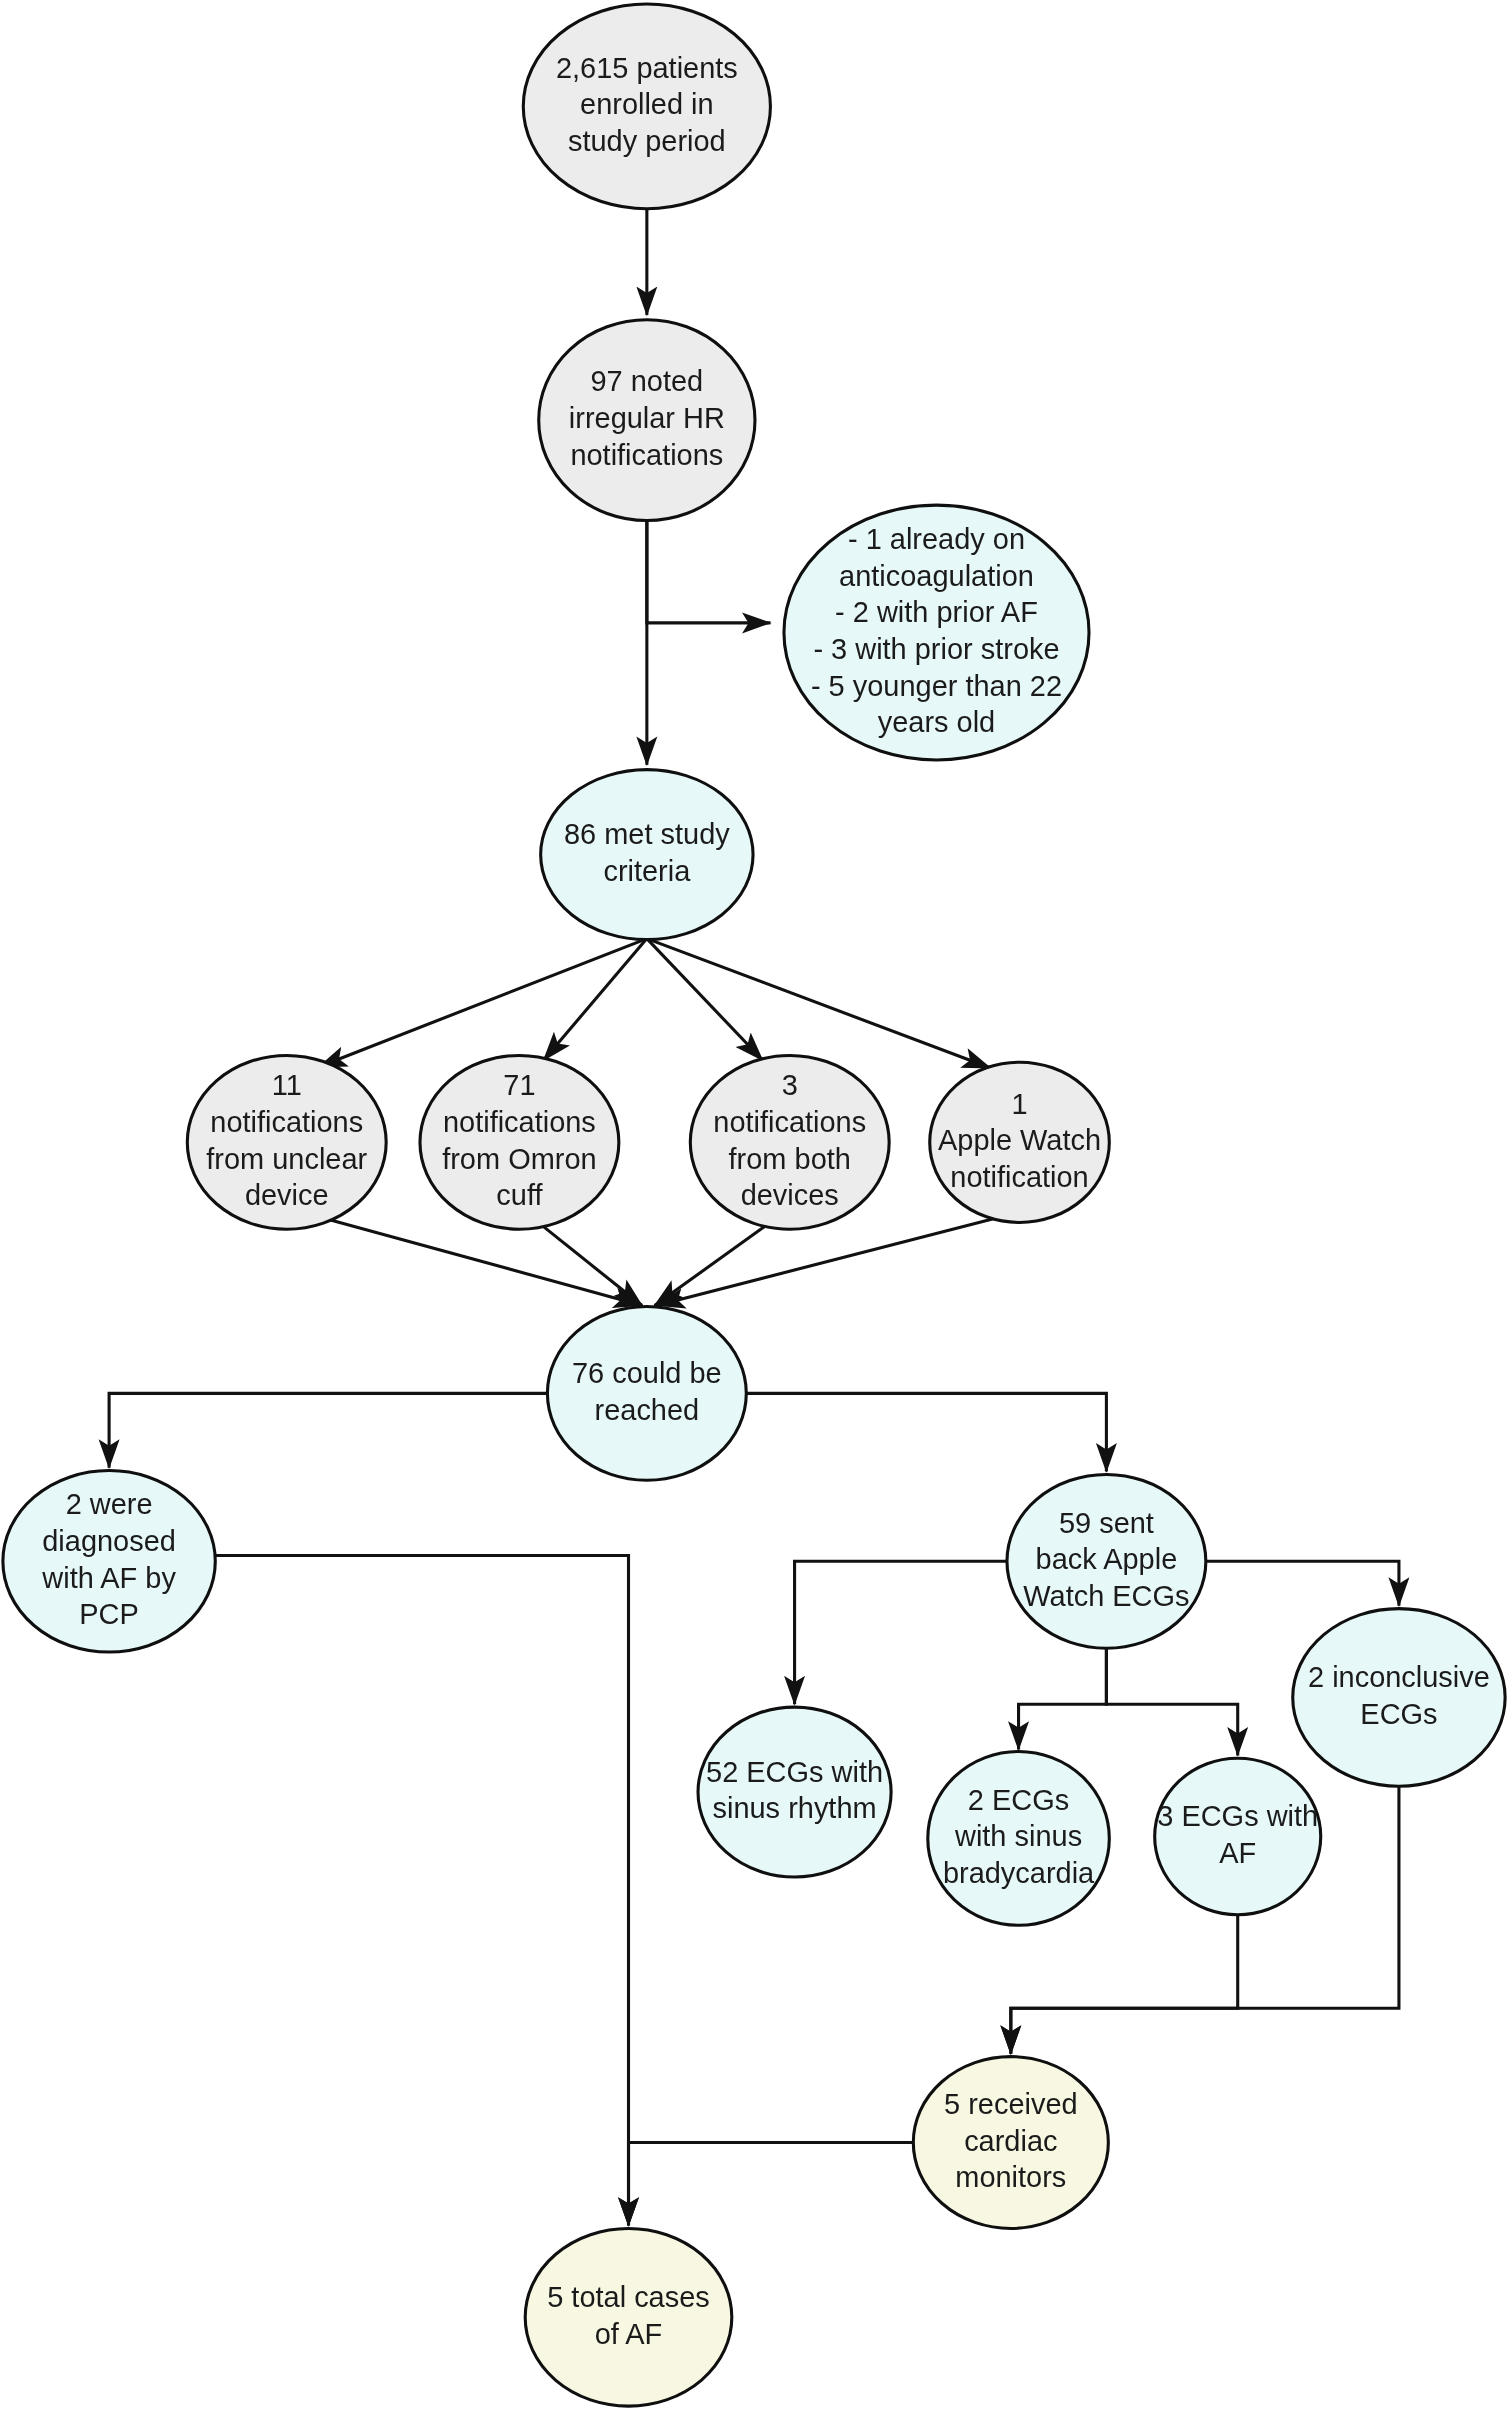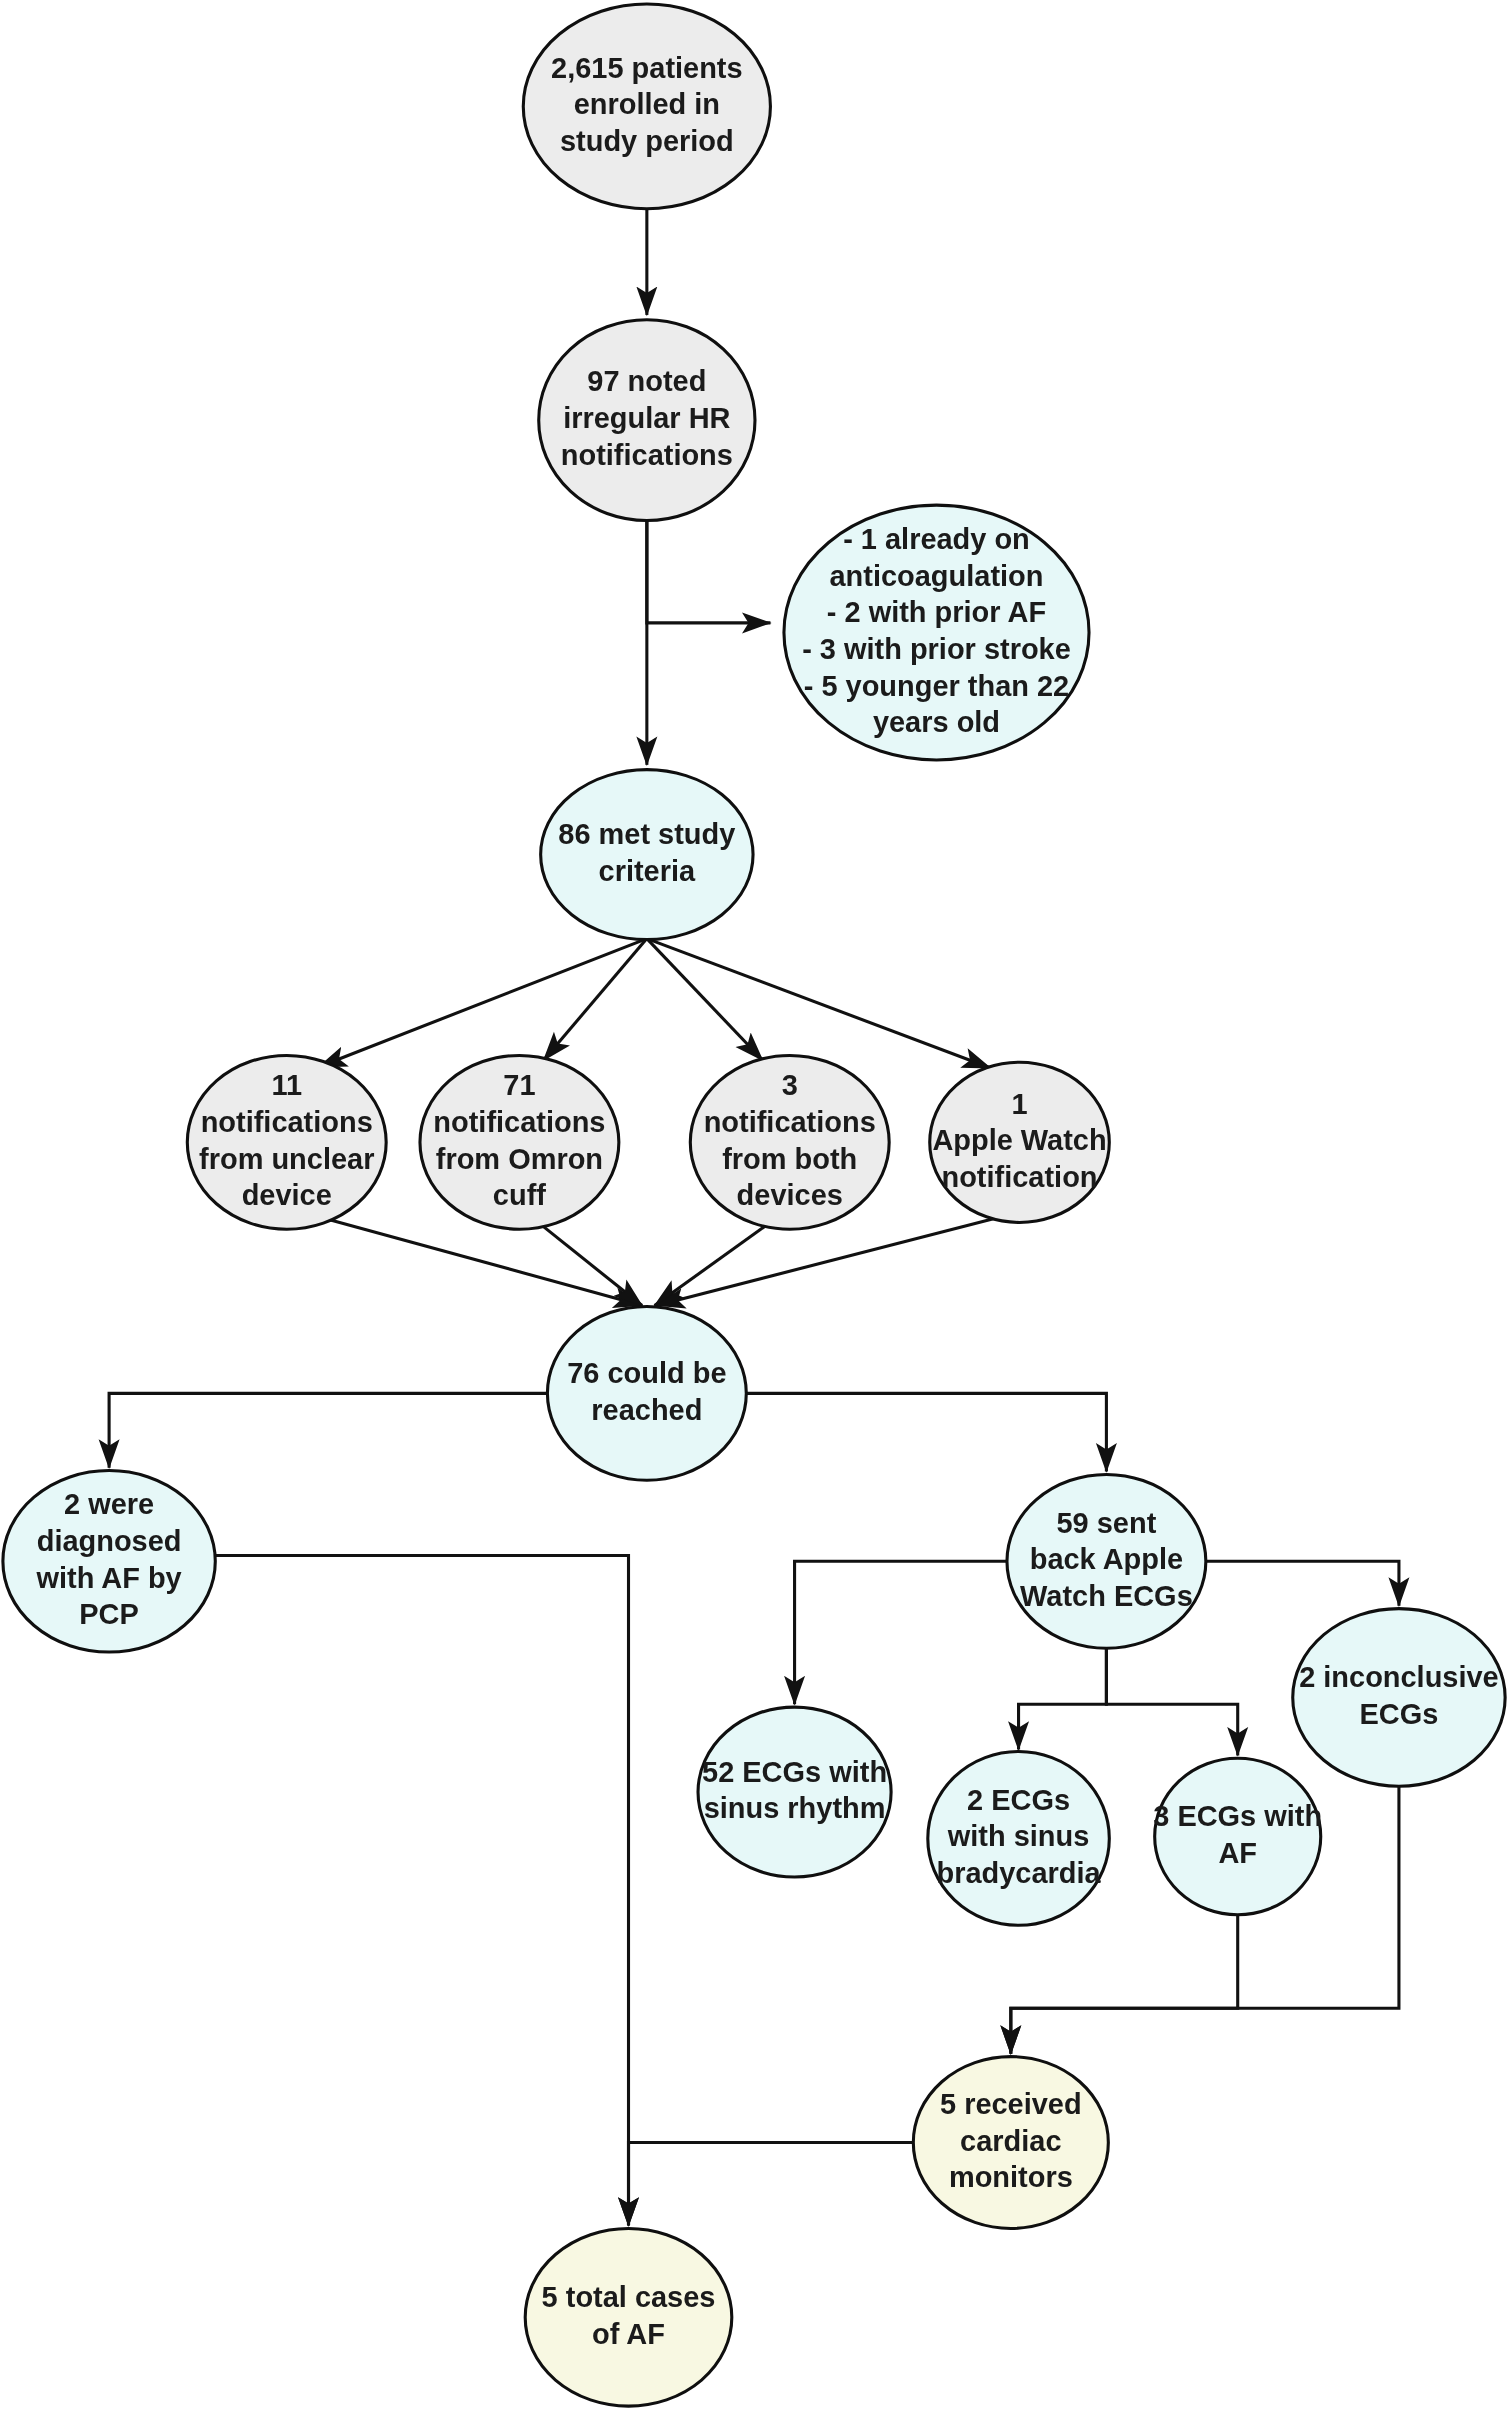--- a/index.html
+++ b/index.html
@@ -11,21 +11,20 @@
     width: 1509px;
     height: 2414px;
     overflow: hidden;
     font-family: "Liberation Sans", sans-serif;
   }
   #flow-root {
     position: relative;
     width: 1476px;
     height: 2414px;
     background: #ffffff;
-    font-weight: bold;
   }
   svg#flow-svg {
     display: block;
     width: 1509px;
     height: 2414px;
   }
   .node-shape {
     stroke: #0f0f0f;
     stroke-width: 3.2;
   }

